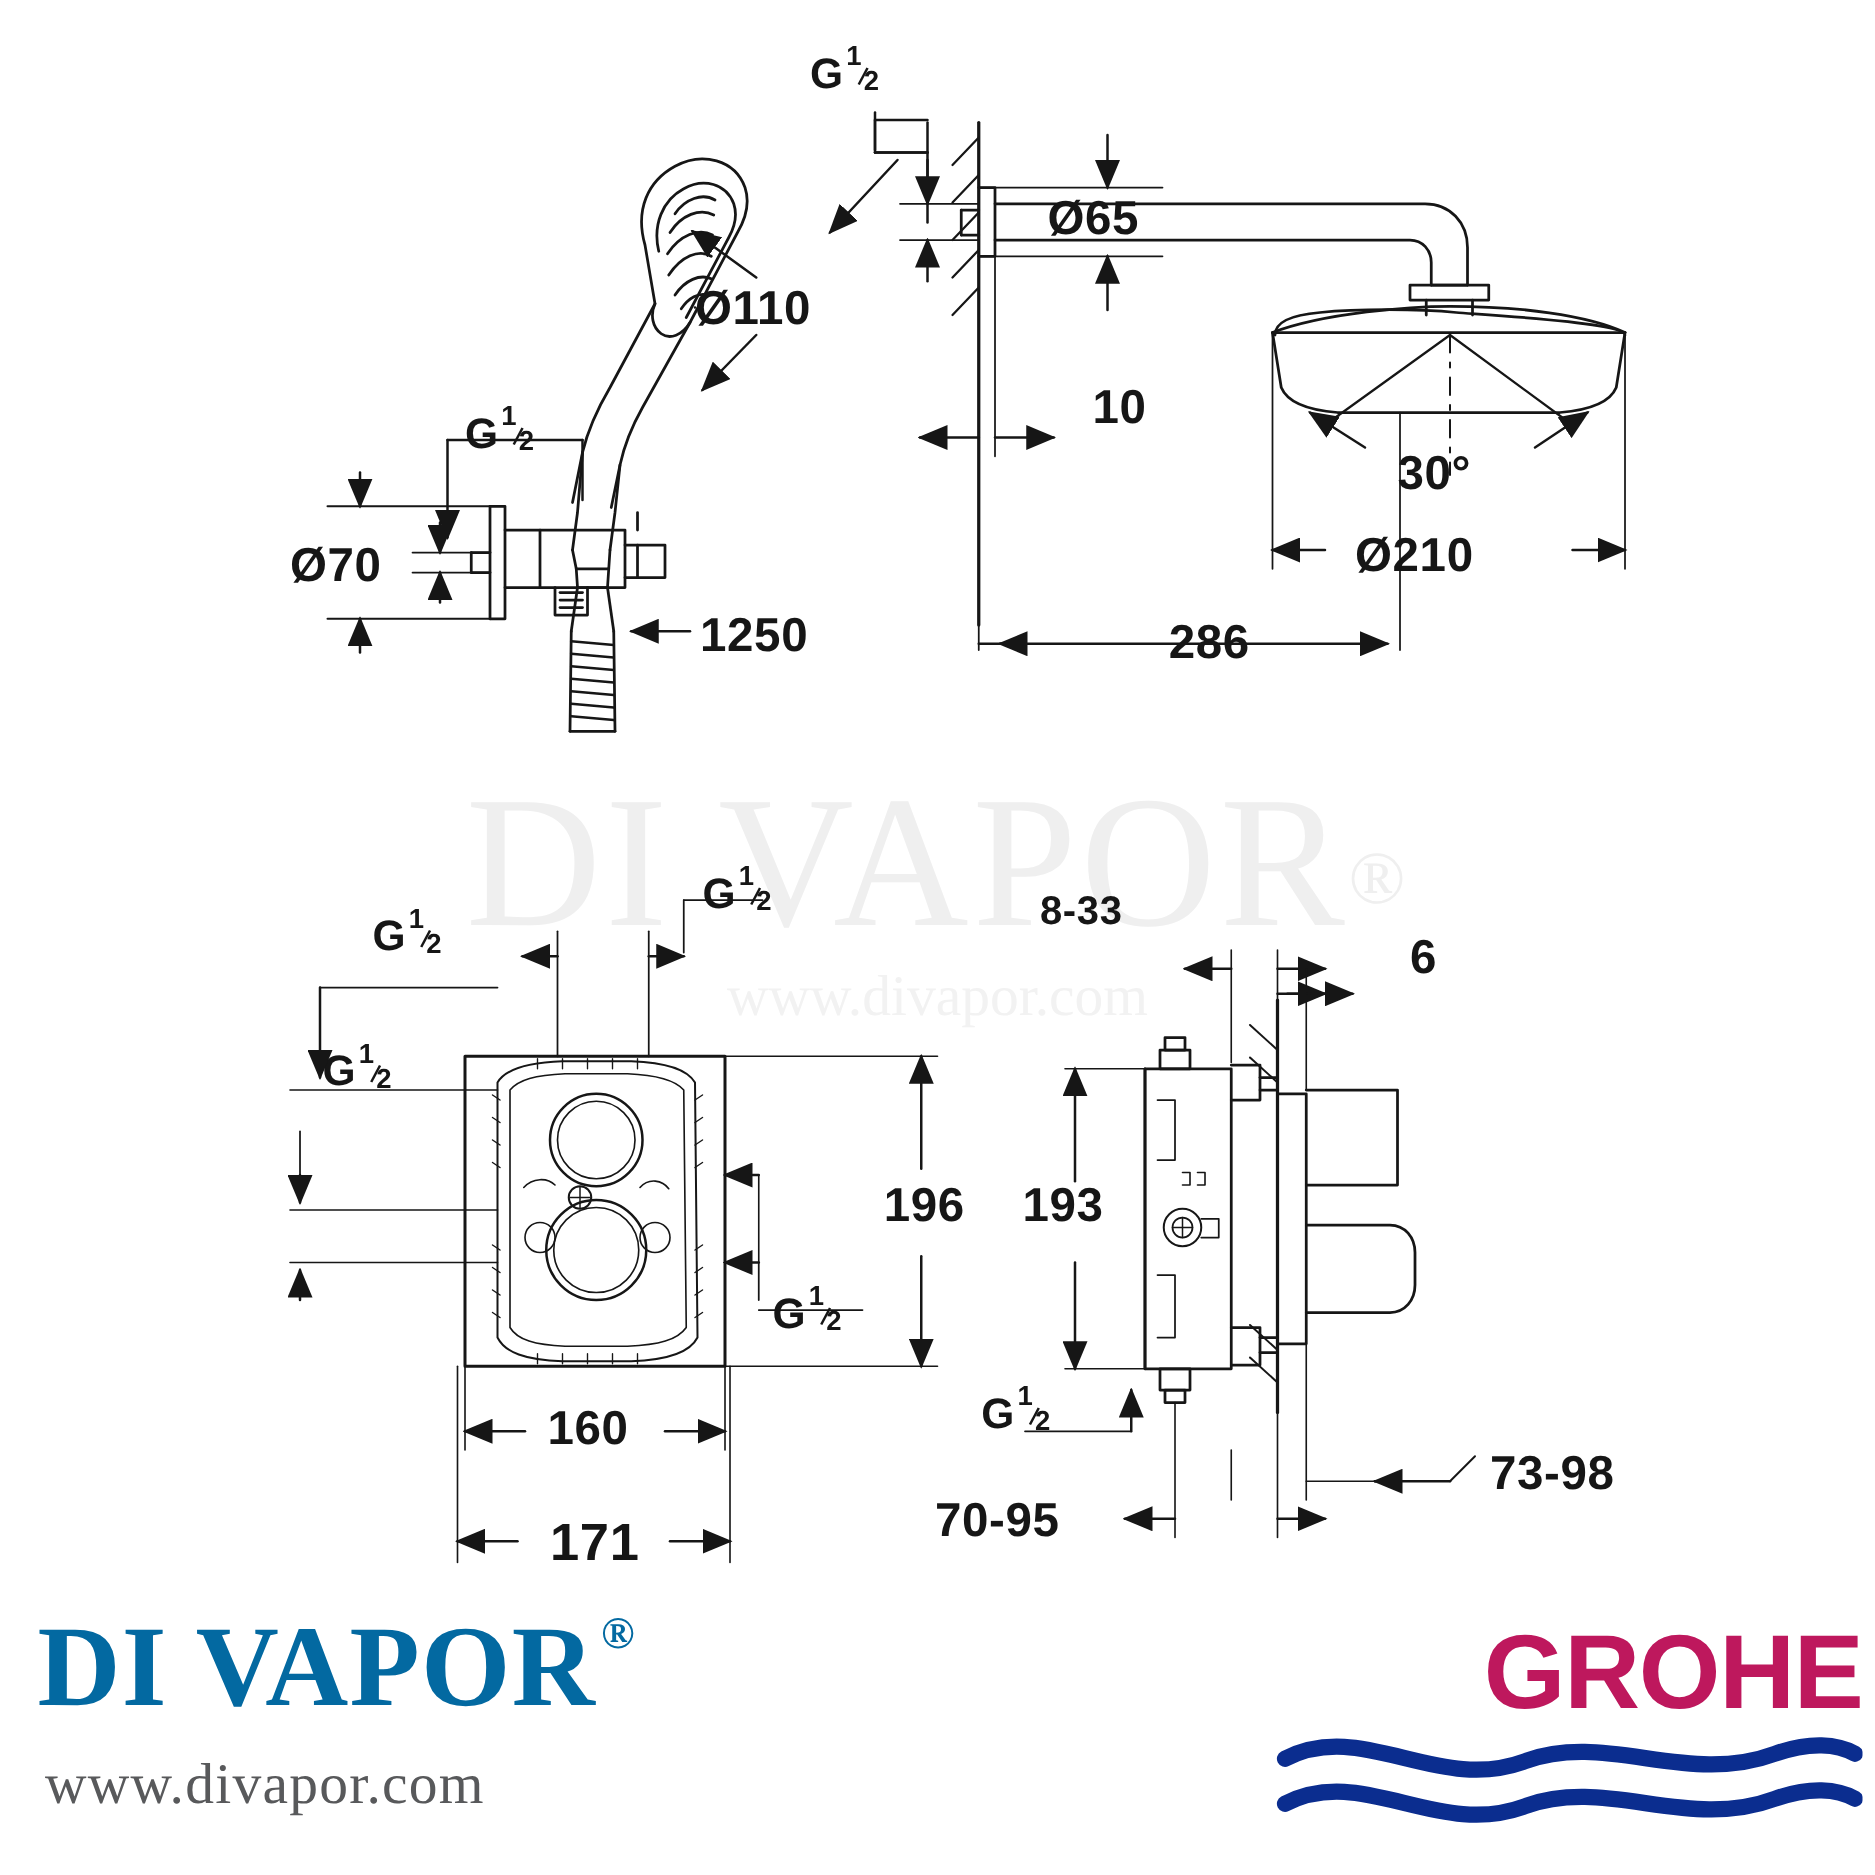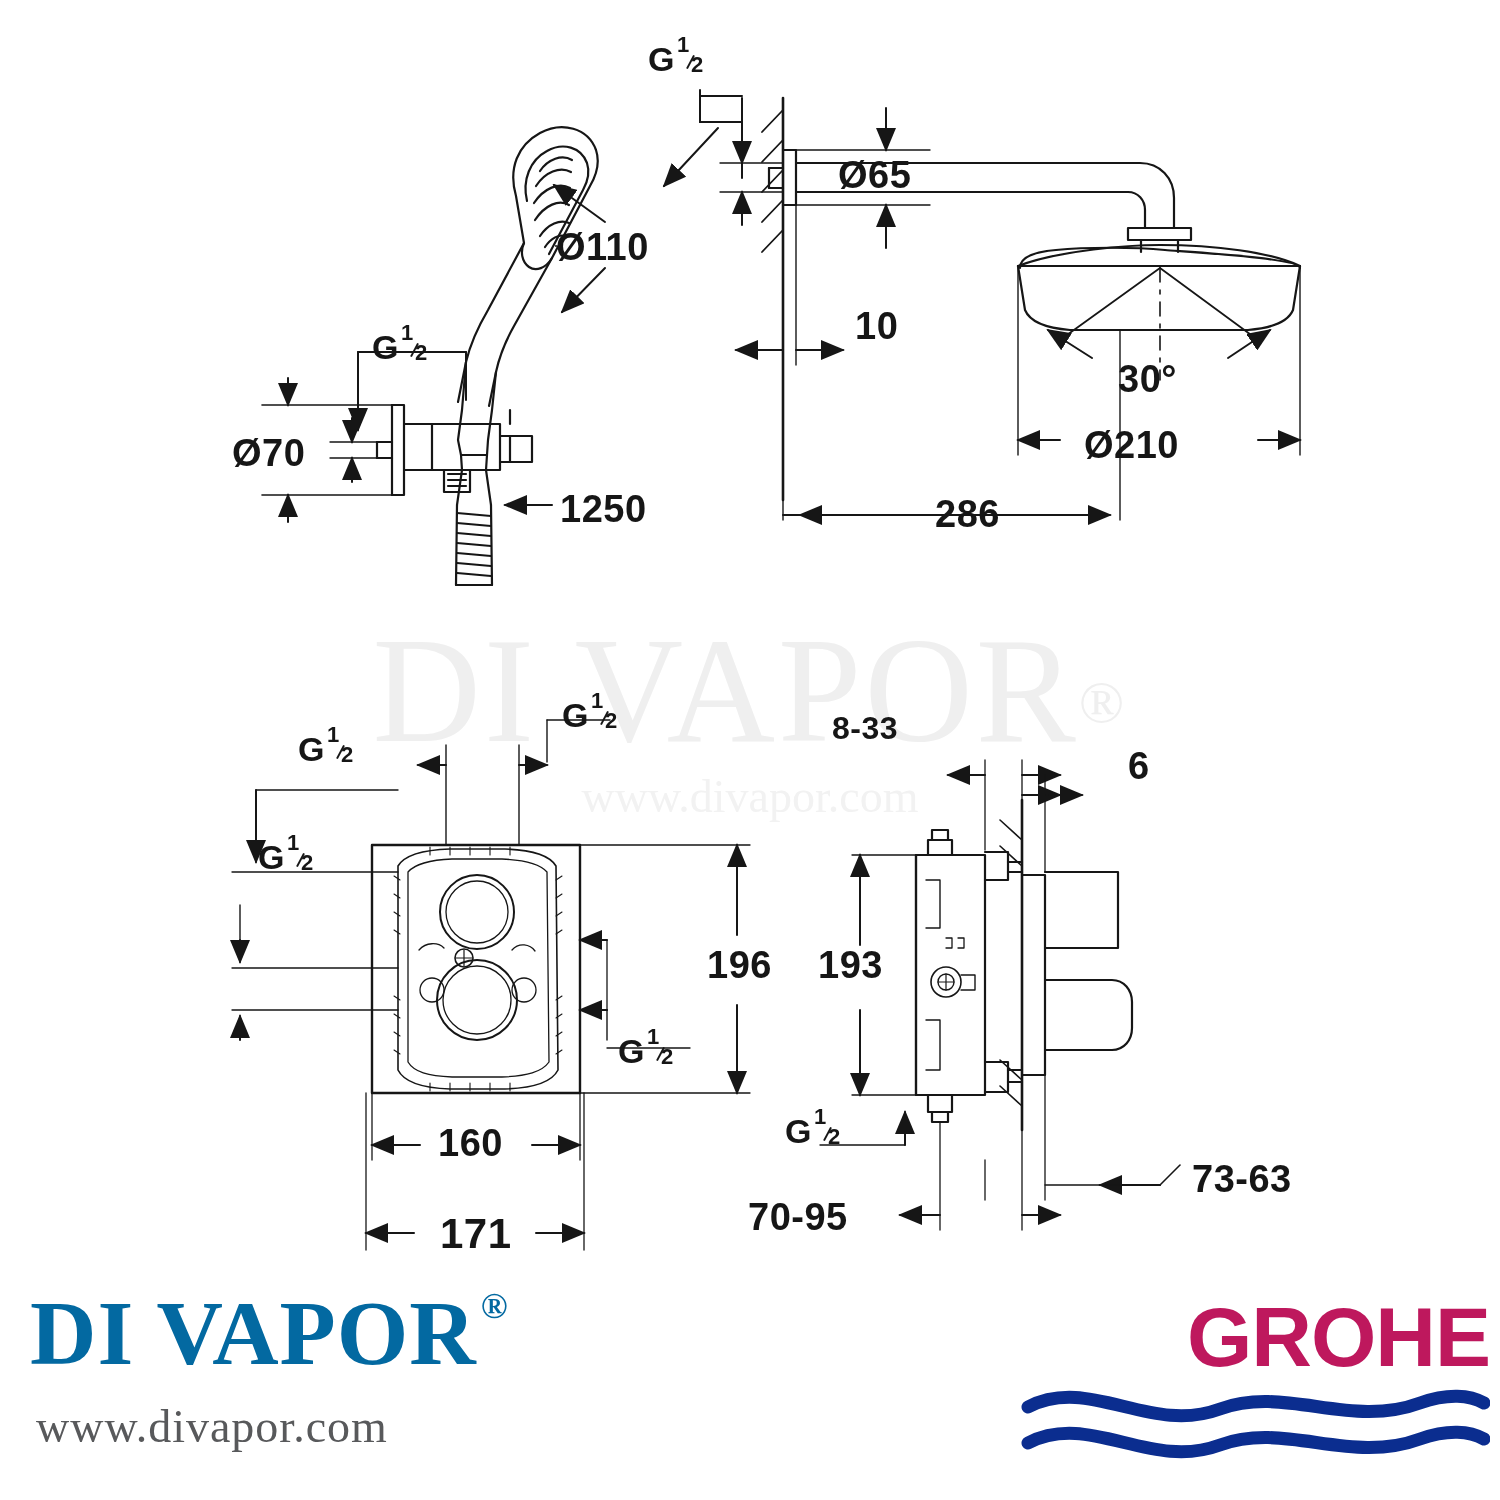--- a/index.html
+++ b/index.html
@@ -494,21 +494,21 @@
   <div class="dim-label" style="left:372px; top:328px;">
     <span class="gslash">G</span><span class="frac"><span class="num">1</span><span class="bar"></span><span class="den">2</span></span>
   </div>
 
   <div class="dim-label" style="left:232px; top:432px; font-size:38px;">Ø70</div>
 
   <div class="dim-label" style="left:560px; top:488px; font-size:38px;">1250</div>
 
   <div class="dim-label" style="left:838px; top:154px; font-size:38px;">Ø65</div>
 
-  <div class="dim-label" style="left:855px; top:305px; font-size:38px;">10</div>
+  <div class="dim-label" style="left:874px; top:305px; font-size:38px;">10</div>
 
   <div class="dim-label" style="left:1118px; top:358px; font-size:38px;text-align:center;">30°</div>
 
   <div class="dim-label" style="left:1084px; top:424px; font-size:38px;">Ø210</div>
 
   <div class="dim-label" style="left:935px; top:493px; font-size:38px;">286</div>
 
   <div class="dim-label" style="left:298px; top:730px;">
     <span class="gslash">G</span><span class="frac"><span class="num">1</span><span class="bar"></span><span class="den">2</span></span>
   </div>
@@ -536,21 +536,21 @@
   <div class="dim-label" style="left:1128px; top:745px; font-size:38px;">6</div>
 
   <div class="dim-label" style="left:818px; top:944px; font-size:38px;">193</div>
 
   <div class="dim-label" style="left:785px; top:1112px;">
     <span class="gslash">G</span><span class="frac"><span class="num">1</span><span class="bar"></span><span class="den">2</span></span>
   </div>
 
   <div class="dim-label" style="left:748px; top:1196px; font-size:38px;">70-95</div>
 
-  <div class="dim-label" style="left:1192px; top:1158px; font-size:38px;">73-63</div>
+  <div class="dim-label" style="left:1192px; top:1158px; font-size:38px;">73-98</div>
 
   <div id="footer">
 
     <div id="divapor-logo">
       <div class="name">
         <span>DI VAPOR</span><span class="reg">®</span>
       </div>
       <div class="url">www.divapor.com</div>
     </div>
 

